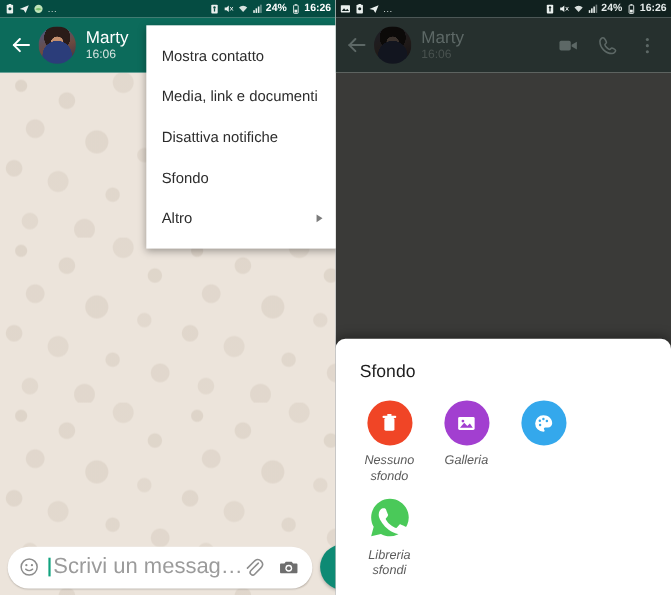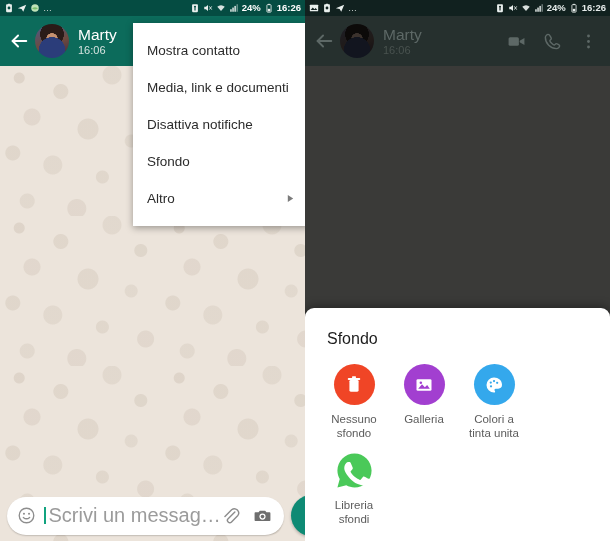--- a/index.html
+++ b/index.html
@@ -117,20 +117,21 @@
   }
   .sheet-title{
     font-size:16px;color:#1d1d1d;padding:22px 0 0 22px;line-height:18px;
   }
   .grid{
     display:flex;flex-wrap:wrap;padding:16px 12px 0 14px;box-sizing:border-box;
   }
   .cell{
     width:66px;display:flex;flex-direction:column;align-items:center;
     margin:0 2px 10px 2px;
+    font-style:italic;
   }
   .circ{
     width:41px;height:41px;border-radius:50%;
     display:flex;align-items:center;justify-content:center;margin-bottom:7px;
   }
   .cell-label{
     font-size:11.5px;color:#5c5c5c;text-align:center;line-height:14px;
     white-space:pre-line;
   }
 </style>
@@ -357,22 +358,20 @@
         <div class="cell">
           <div class="circ" style="background:#34a8ec">
             <svg width="20" height="20" viewBox="0 0 24 24">
               <path d="M12 3 a9 9 0 0 0 0 18 c1.6 0 1.6 -1.4 .9 -2.2 -.8 -1 -.2 -2.4 1.1 -2.4 H17 a4.6 4.6 0 0 0 4.6 -4.6 C21.6 6.6 17.4 3 12 3 Z" fill="#ffffff"></path>
               <circle cx="8.1" cy="9" r="1.35" fill="#34a8ec"></circle>
               <circle cx="12" cy="7.2" r="1.35" fill="#34a8ec"></circle>
               <circle cx="15.8" cy="9.3" r="1.35" fill="#34a8ec"></circle>
               <circle cx="8.4" cy="13.6" r="1.35" fill="#34a8ec"></circle>
             </svg>
           </div>
-          <div class="cell-label">Colori a
-tinta unita</div>
         </div>
 
         <div class="cell">
           <div class="circ" style="background:transparent">
             <svg width="41" height="41" viewBox="0 0 48 48">
               <path d="M24 4 C13 4 4 13 4 24 c0 3.6 1 7 2.7 9.9 L4 44 l10.4 -2.6 C17.2 43 20.5 44 24 44 c11 0 20 -9 20 -20 S35 4 24 4 Z" fill="#4ac959"></path>
               <path d="M17.6 14.6 c-.6 0 -1.5 .2 -2.3 1.1 -.8 .9 -3 2.9 -3 7.1 0 4.2 3.1 8.2 3.5 8.8 .4 .6 6 9.6 14.8 13 7.3 2.9 8.8 2.3 10.4 2.1 1.6 -.1 5.1 -2.1 5.8 -4.1 .7 -2 .7 -3.8 .5 -4.1 -.2 -.4 -.8 -.6 -1.7 -1 -.9 -.4 -5.1 -2.5 -5.9 -2.8 -.8 -.3 -1.4 -.4 -2 .5 -.6 .9 -2.3 2.8 -2.8 3.4 -.5 .6 -1 .7 -1.9 .2 -.9 -.4 -3.7 -1.4 -7 -4.3 -2.6 -2.3 -4.3 -5.2 -4.8 -6 -.5 -.9 0 -1.3 .4 -1.8 .4 -.4 .9 -1 1.3 -1.5 .4 -.5 .6 -.9 .9 -1.5 .3 -.6 .1 -1.1 -.1 -1.5 -.2 -.4 -1.9 -4.7 -2.7 -6.4 -.6 -1.4 -1.3 -1.2 -1.8 -1.2 Z" fill="#ffffff" transform="translate(-2,-2) scale(0.86) translate(4,4)"></path>
             </svg>
           </div>
           <div class="cell-label">Libreria

